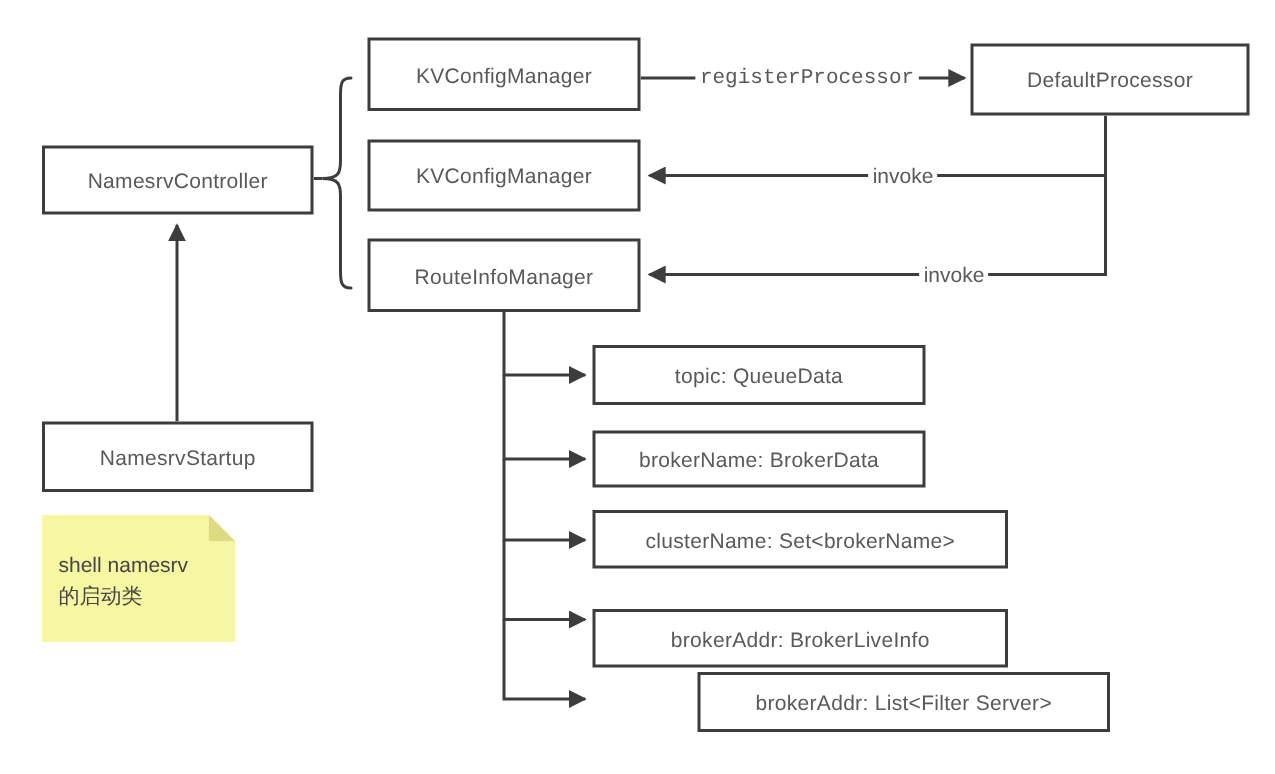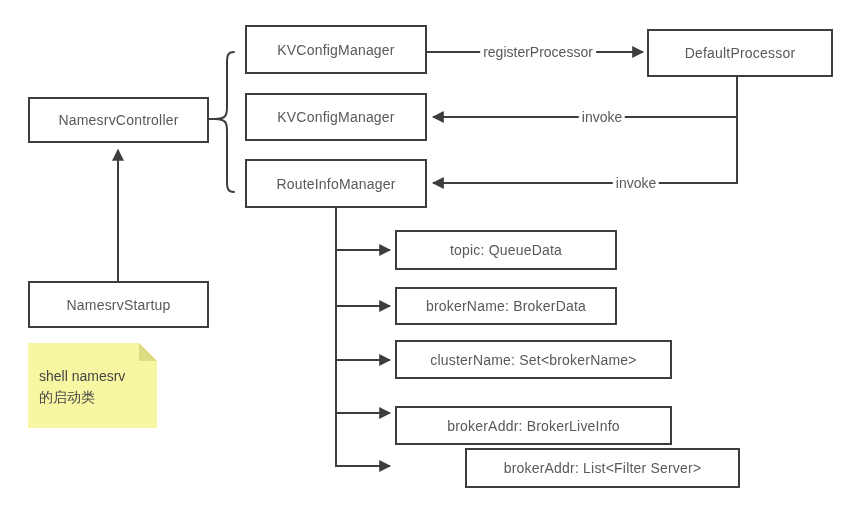--- a/index.html
+++ b/index.html
@@ -56,21 +56,21 @@
   .n-startup{left:28px;top:281px;width:181px;height:47px;}
   .n-remoting{left:245px;top:25px;width:182px;height:49px;}
   .n-kvconfig{left:245px;top:93px;width:182px;height:48px;}
   .n-routeinfo{left:245px;top:159px;width:182px;height:49px;}
   .n-defaultproc{left:647px;top:29px;width:186px;height:48px;}
   .n-entry0{left:395px;top:230px;width:222px;height:40px;}
   .n-entry1{left:395px;top:287px;width:222px;height:38px;}
   .n-entry2{left:395px;top:340px;width:277px;height:39px;}
   .n-entry3{left:395px;top:394px;width:277px;height:39px;margin-top:12px;}
   .n-entry4{left:417px;top:448px;width:275px;height:40px;margin-left:48px;}
-  .l-register{left:538px;top:52px;}
+  .l-register{left:538px;top:52px;font-family:Liberation Mono, monospace;}
   .l-invoke1{left:602px;top:117px;}
   .l-invoke2{left:636px;top:183px;}
 </style>
 </head>
 <body>
 
 <div id="canvas">
 
   <svg id="connector-svg" width="850" height="516" viewBox="0 0 850 516">
     <defs>

